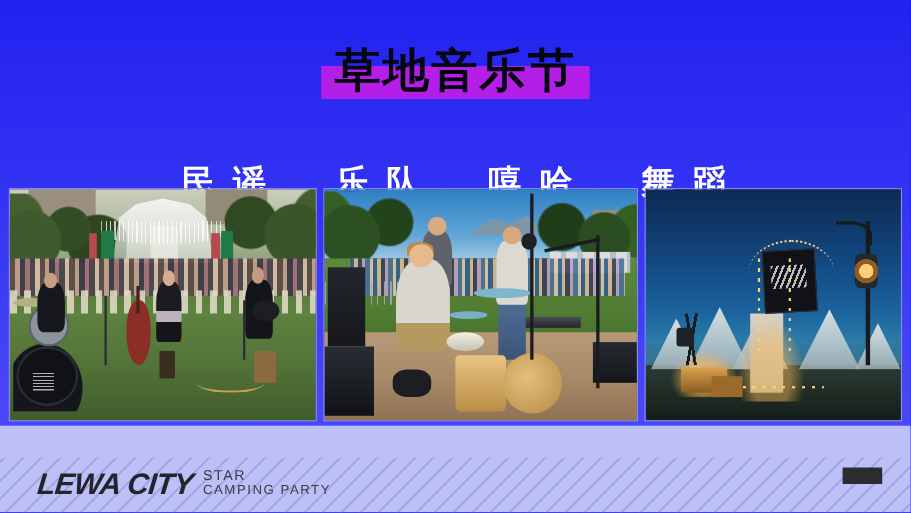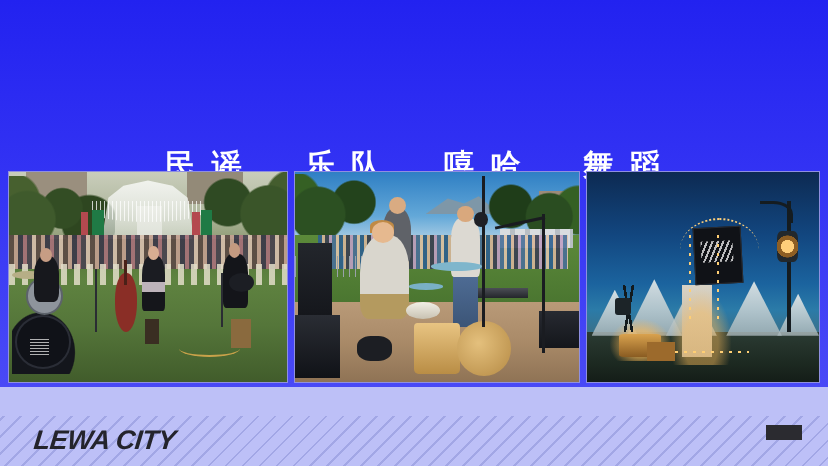--- a/index.html
+++ b/index.html
@@ -493,20 +493,26 @@
     width: 36px;
     height: 15px;
     background: #2b2b30;
   }
 </style>
 </head>
 <body>
 
 <div class="slide">
 
+  <div class="title-block">
+    <div class="title-wrap">
+      <div class="title-bar"></div>
+      <div class="title-text">草地音乐节</div>
+    </div>
+  </div>
 
   <div class="subtitle">民 谣 、 乐 队 、 嘻 哈 、 舞 蹈</div>
 
   <div class="photos">
 
     <div class="photo p1">
       <div class="ph-canvas">
         <div class="sky"></div>
         <div class="bldgA"></div>
         <div class="bldgB"></div>
@@ -608,17 +614,21 @@
         <div class="lantern"></div>
       </div>
     </div>
 
   </div>
 
   <div class="footer">
     <div class="footer-stripes"></div>
     <div class="brand">
       <div class="brand-main">LEWA CITY</div>
+      <div class="brand-sub">
+        <span class="s1">STAR</span>
+        <span class="s2">CAMPING PARTY</span>
+      </div>
     </div>
     <div class="footer-mark"></div>
   </div>
 
 </div>
 
 </body></html>

